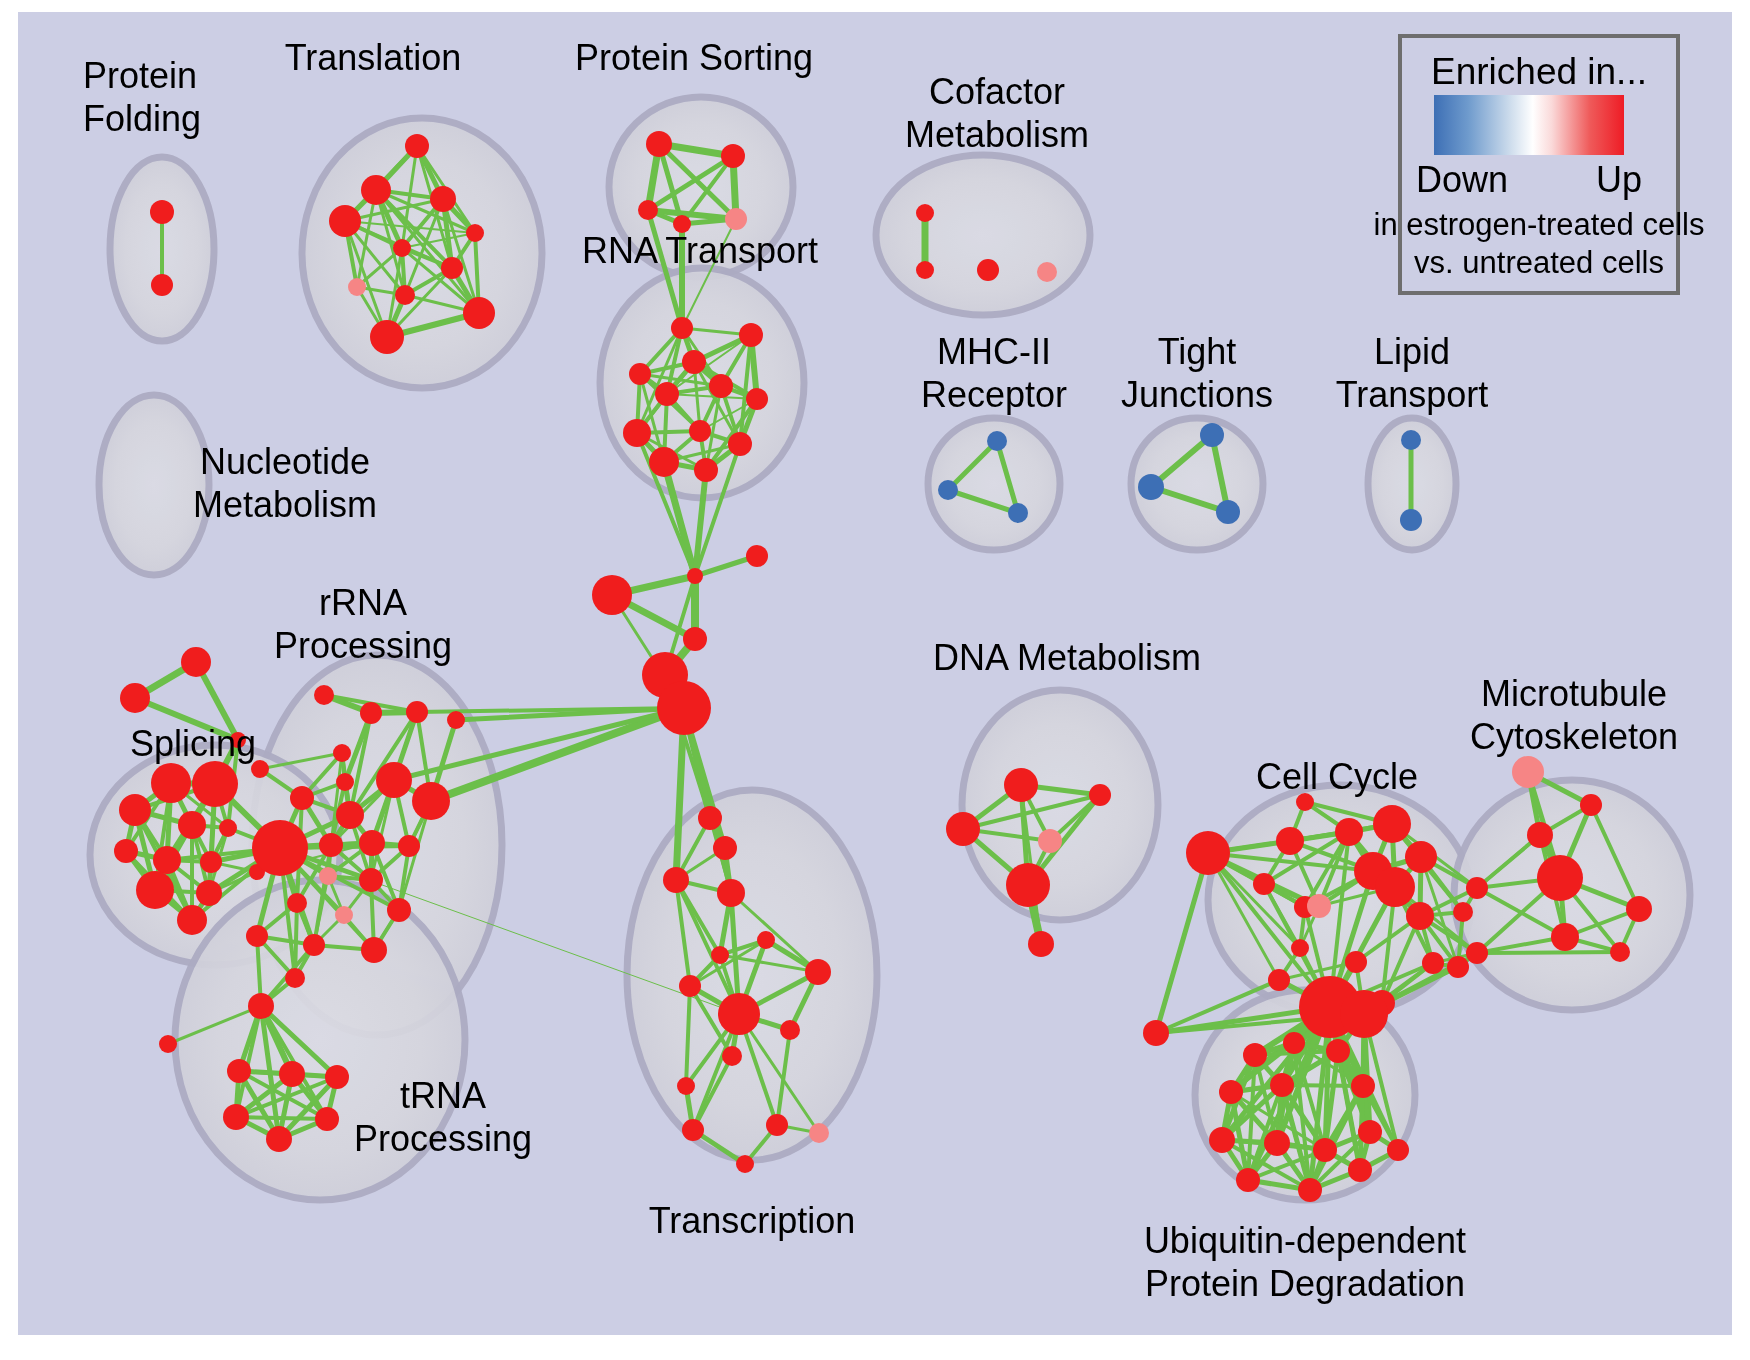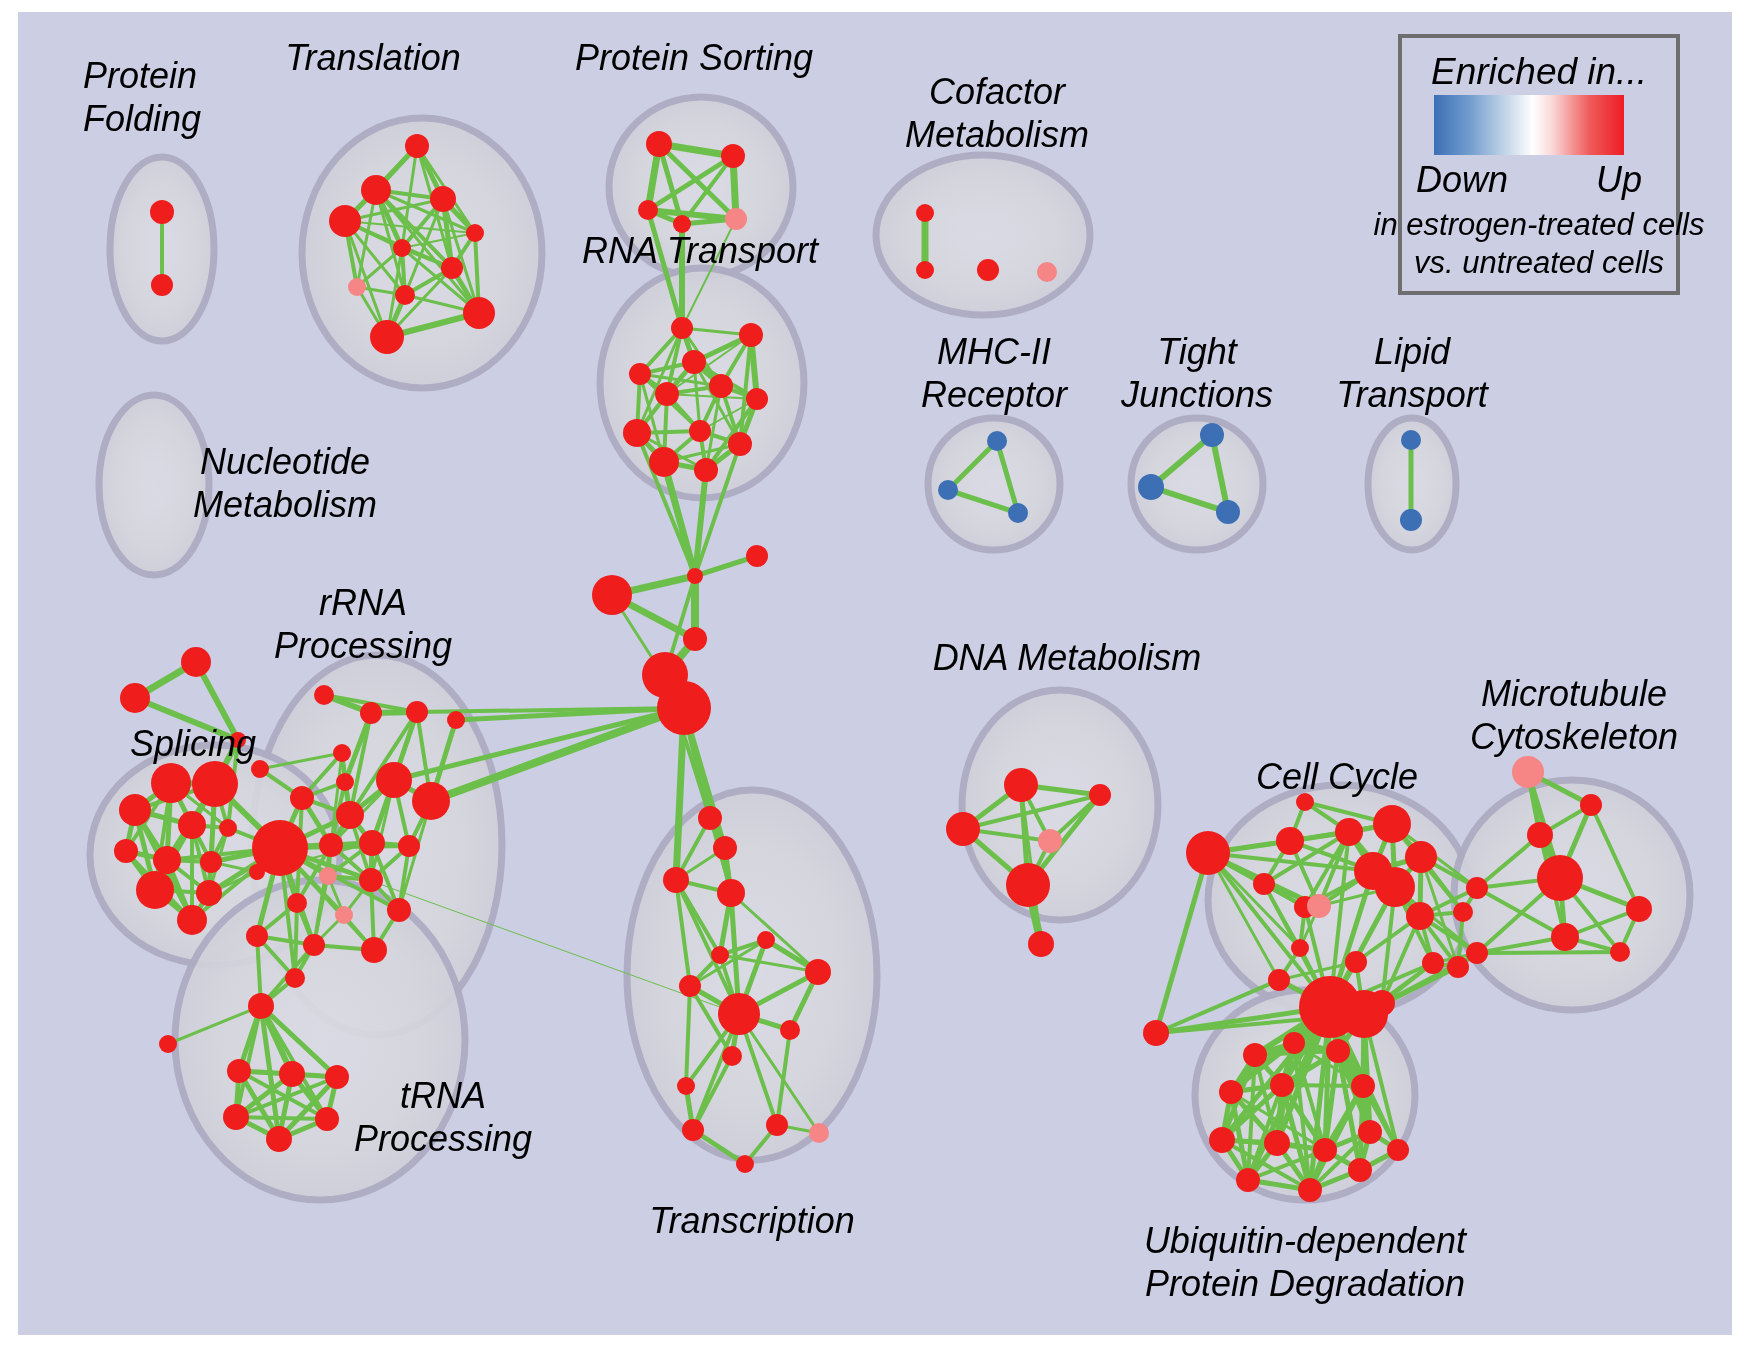--- a/index.html
+++ b/index.html
@@ -8,21 +8,20 @@
   }
   body {
     width: 1750px; height: 1360px;
     font-family: "Liberation Sans", sans-serif;
     overflow: hidden;
   }
   #figure {
     position: relative;
     width: 1603px; height: 1360px;
     background: #ffffff;
-    font-style: italic;
   }
   #net-svg {
     position: absolute;
     left: 0; top: 0;
     width: 1750px; height: 1360px;
     display: block;
   }
   .cluster-label {
     font-family: "Liberation Sans", sans-serif;
     font-size: 36px;

